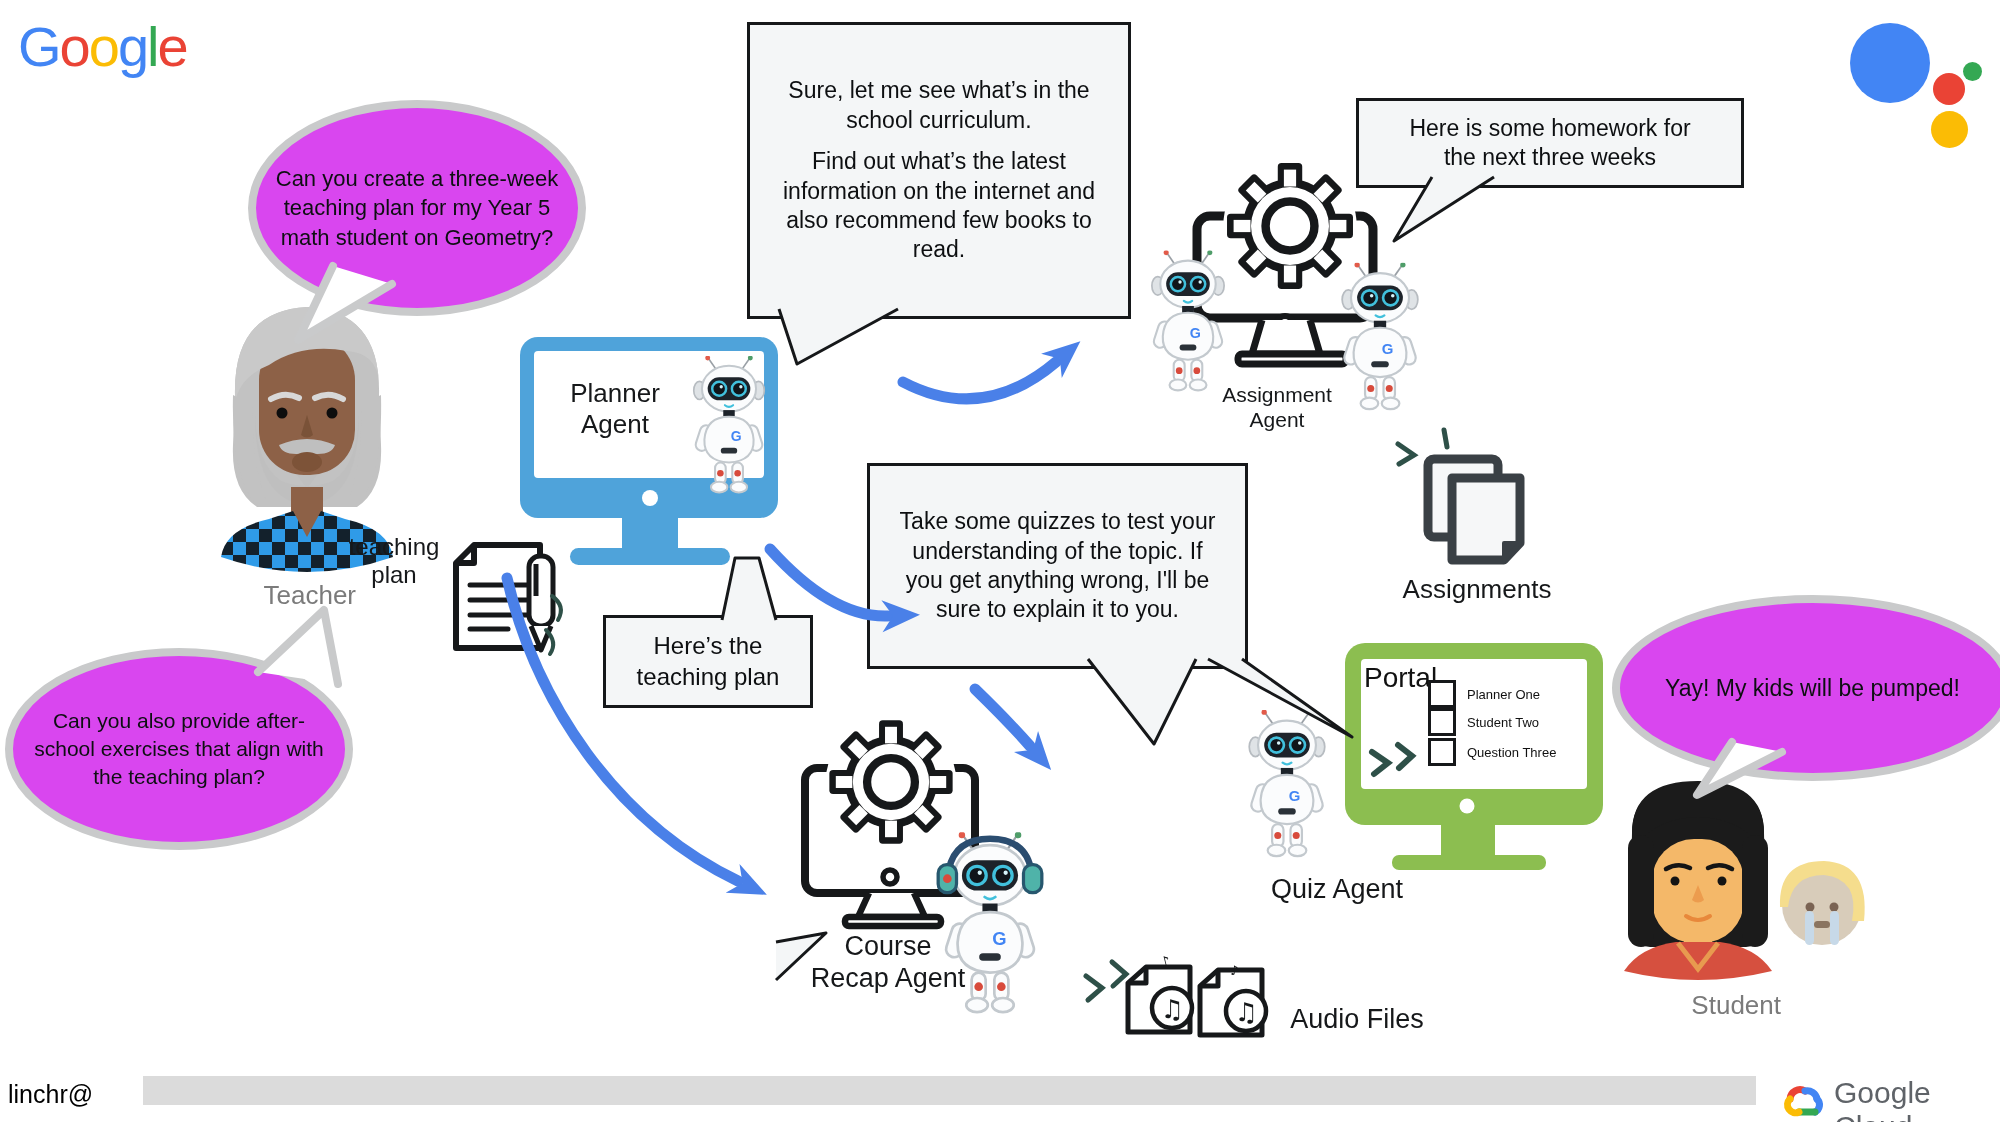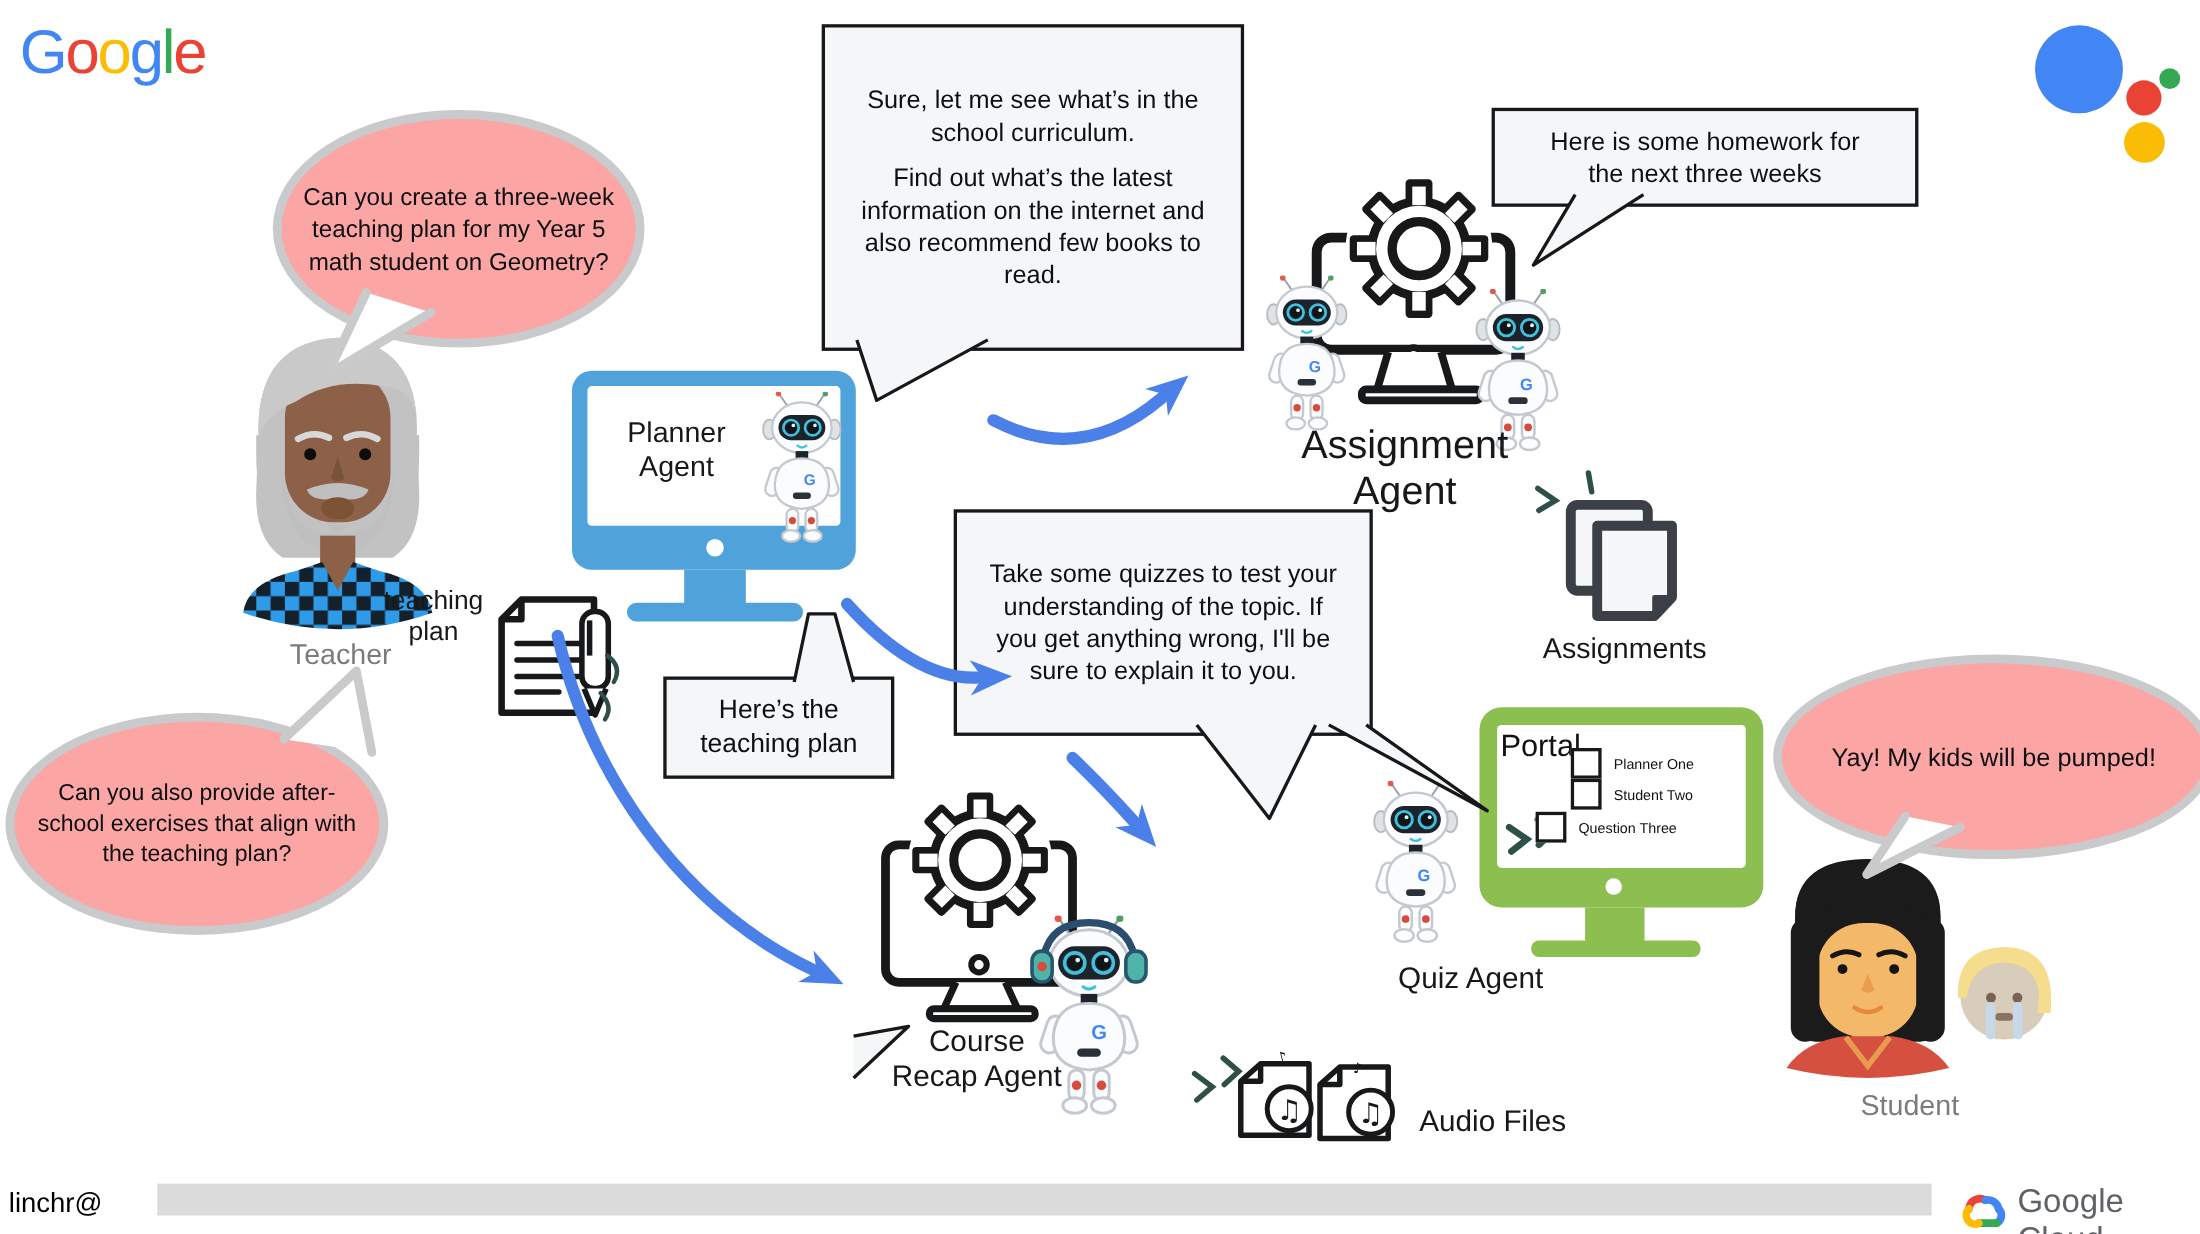--- a/index.html
+++ b/index.html
@@ -11,21 +11,21 @@
   .z2{z-index:2;}
   
   .glogo{position:absolute;left:18px;top:14px;font-size:56px;font-weight:500;letter-spacing:-2px;z-index:2;}
   .gl-b{color:#4285F4}.gl-r{color:#EA4335}.gl-y{color:#FBBC05}.gl-g{color:#34A853}
   
   .dot{position:absolute;border-radius:50%;z-index:2;}
   
   .bubble-rect{position:absolute;background:#F4F6F7;border:3px solid #16181a;
                display:flex;align-items:center;justify-content:center;text-align:center;
                font-size:23px;line-height:1.28;color:#0d0f11;z-index:2;gap:12px;}
-  .bubble-ellipse{position:absolute;background:#fca5a5;border:8px solid #C9CACB;border-radius:50%;
+  .bubble-ellipse{position:absolute;background:#d946ef;border:8px solid #C9CACB;border-radius:50%;
                display:flex;align-items:center;justify-content:center;text-align:center;
                color:#0d0f11;z-index:2;}
   .label{position:absolute;text-align:center;color:#16181a;z-index:2;line-height:1.18;}
   .label-gray{color:#7b7b7b;text-align:right;}
   .portal-title{position:absolute;font-size:28px;color:#111;z-index:2;}
   .q-row{position:absolute;display:flex;align-items:center;z-index:2;}
   .q-box{width:22px;height:22px;border:3px solid #16181a;background:#fff;margin-right:11px;}
   .q-label{font-size:13px;color:#111;}
   .footer-bar{position:absolute;left:143px;top:1076px;width:1613px;height:29px;background:#DBDBDB;z-index:1;}
   .gcloud-text{position:absolute;left:1834px;top:1076px;font-size:30px;color:#5F6368;z-index:2;}
@@ -295,21 +295,21 @@
 
 
   <div class="bubble-ellipse" style="left:1612px;top:595px;width:385px;height:170px;font-size:23px">
     <span style="width:330px">Yay! My kids will be pumped!</span>
   </div>
 
   <div class="label" style="left:535px;top:378px;width:160px;font-size:26px">
     <div>Planner</div>
     <div>Agent</div>
   </div>
-  <div class="label" style="left:1177px;top:383px;width:200px;font-size:36px">
+  <div class="label" style="left:1177px;top:383px;width:200px;font-size:21px">
     <div>Assignment</div>
     <div>Agent</div>
   </div>
   <div class="label" style="left:1247px;top:874px;width:180px;font-size:27px">Quiz Agent</div>
   <div class="label" style="left:788px;top:931px;width:200px;font-size:27px">
     <div>Course</div>
     <div>Recap Agent</div>
   </div>
   <div class="label label-gray" style="left:236px;top:580px;width:120px;font-size:26px">Teacher</div>
   <div class="label label-gray" style="left:1641px;top:990px;width:140px;font-size:26px">Student</div>
@@ -322,21 +322,21 @@
 
   <div class="portal-title" style="left:1364px;top:662px">Portal</div>
   <div class="q-row" style="left:1428px;top:680px">
     <div class="q-box"></div>
     <span class="q-label">Planner One</span>
   </div>
   <div class="q-row" style="left:1428px;top:708px">
     <div class="q-box"></div>
     <span class="q-label">Student Two</span>
   </div>
-  <div class="q-row" style="left:1396px;top:738px">
+  <div class="q-row" style="left:1428px;top:738px">
     <div class="q-box"></div>
     <span class="q-label">Question Three</span>
   </div>
 
   <div class="footer-bar"></div>
   <div class="author">linchr@</div>
   <svg class="abs z2" style="left:1776px;top:1078px" width="52" height="40" viewBox="0 0 52 40" fill="none" stroke-linecap="round">
     <path d="M14 21 A10 10 0 0 1 29 13" stroke="#EA4335" stroke-width="7"></path>
     <path d="M29 13 A10 10 0 0 1 41 21" stroke="#4285F4" stroke-width="7"></path>
     <path d="M41 21 A8 8 0 0 1 39 34" stroke="#4285F4" stroke-width="7"></path>

